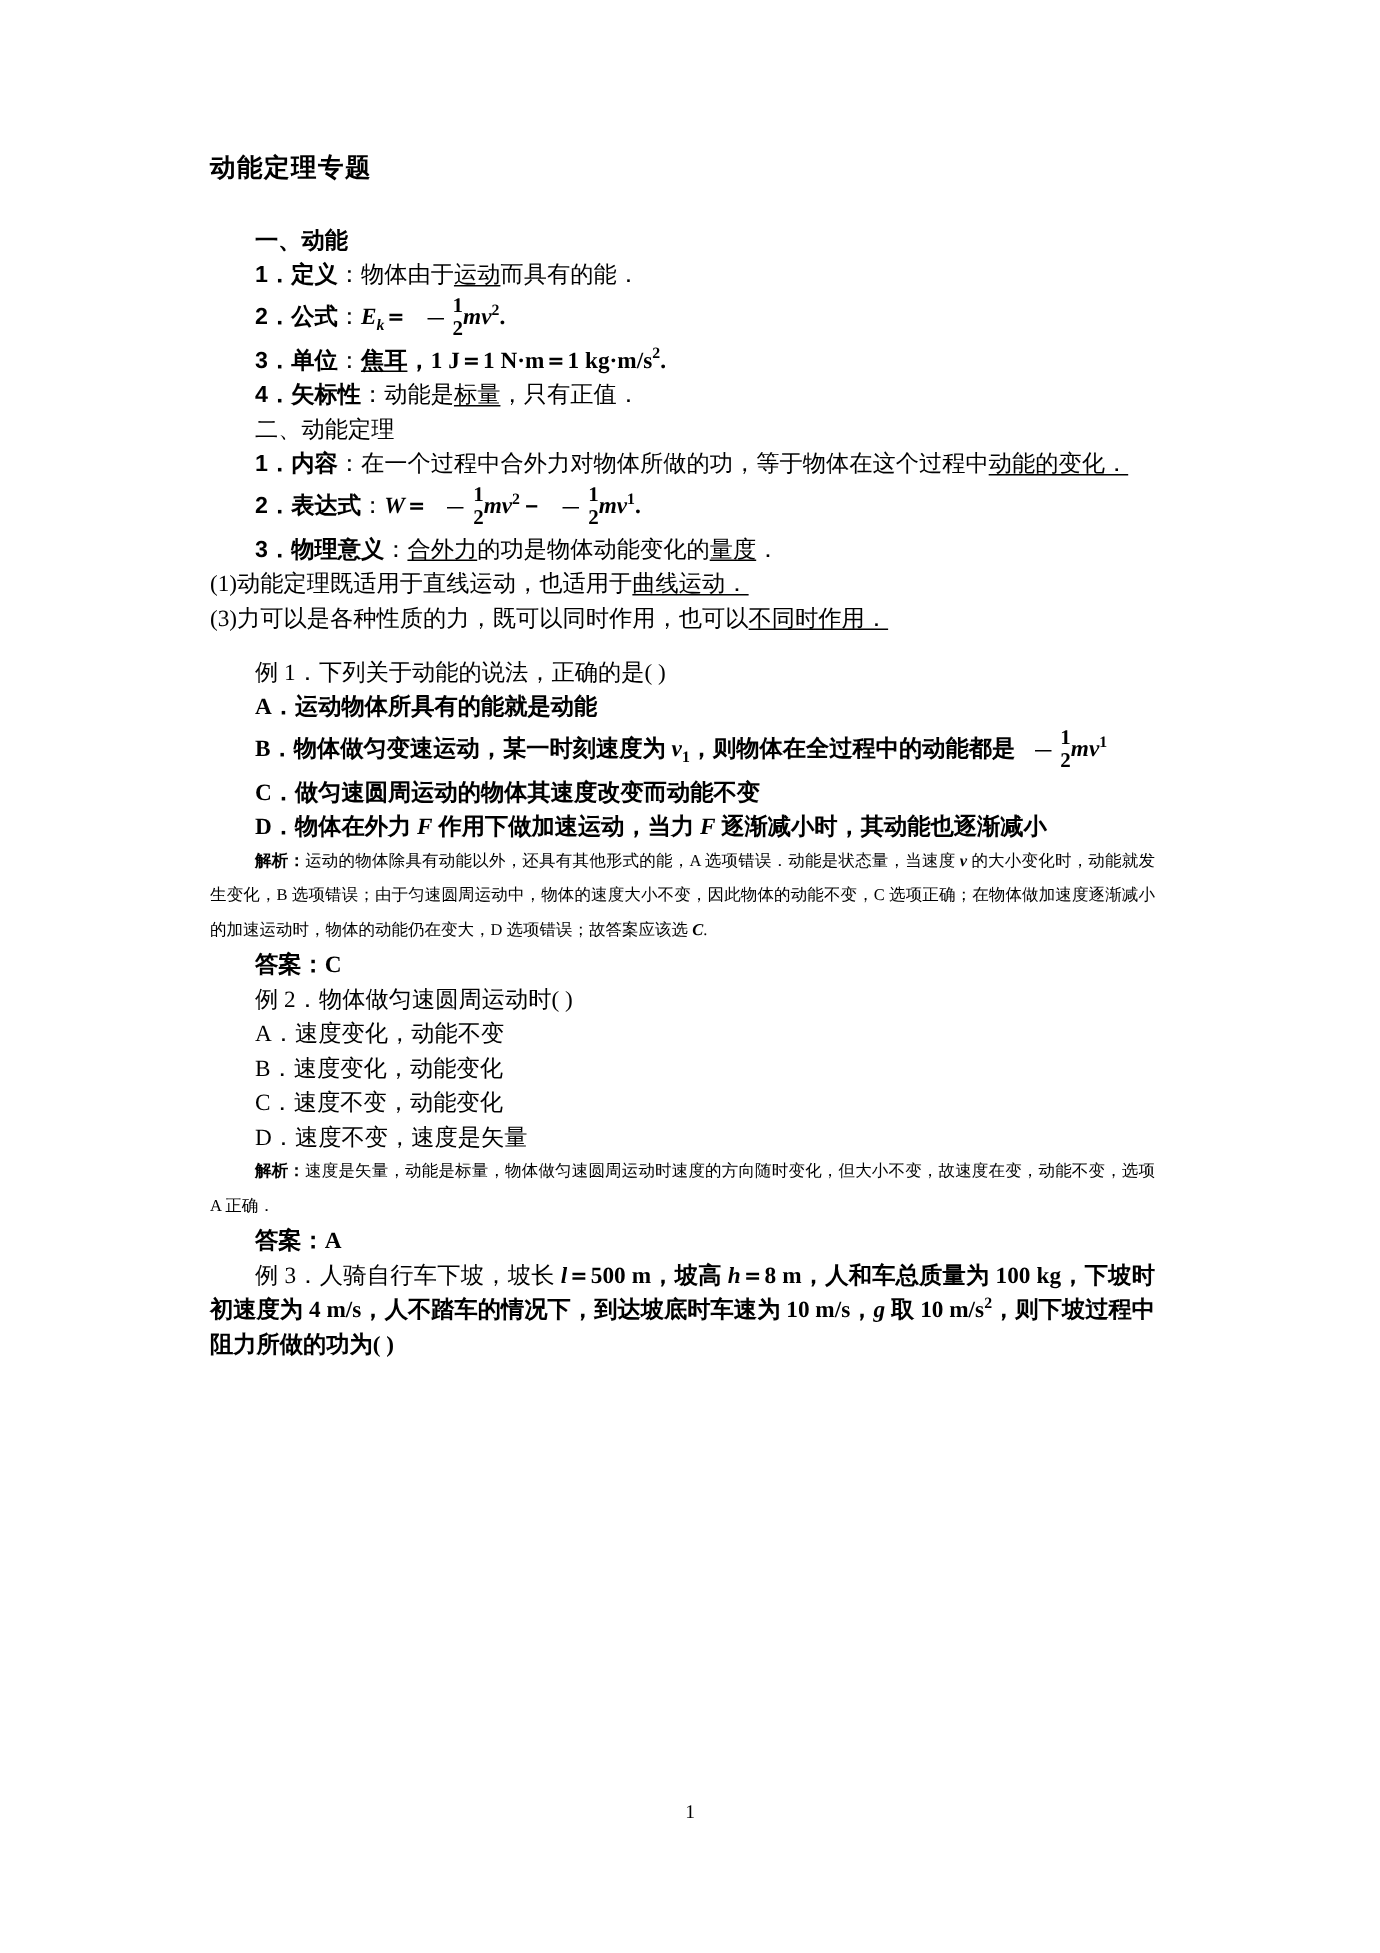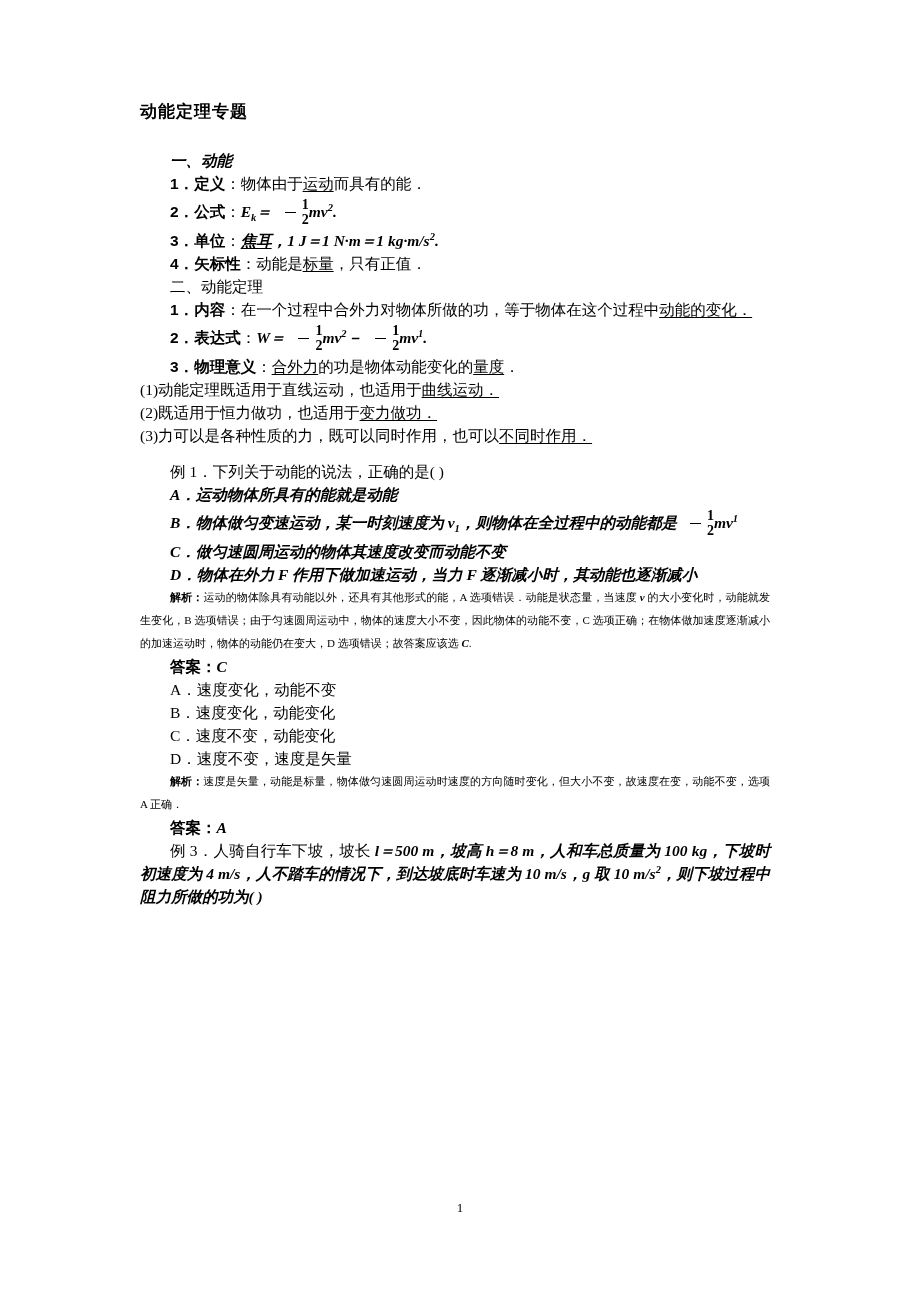--- a/index.html
+++ b/index.html
@@ -39,21 +39,20 @@
     margin: 0;
     text-align: justify;
     text-justify: inter-ideograph;
     white-space: normal;
   }
   .indent {
     text-indent: 30px;
   }
   .bold {
     font-weight: bold;
-    font-style: italic;
   }
   .b-sans {
     font-weight: bold;
     font-family: "Liberation Sans", "DejaVu Sans", sans-serif;
   }
   .u {
     text-decoration: underline;
     text-underline-offset: 2px;
   }
   .it {
@@ -152,35 +151,35 @@
     <p class="line indent"><span>二、动能定理</span></p>
 
     <p class="line indent"><span class="b-sans">1．</span><span class="b-sans">内容</span><span>：</span><span>在一个过程中合外力对物体所做的功，等于物体在这个过程中</span><span class="u">动能的变化．</span></p>
 
     <p class="line indent formula-line"><span class="b-sans">2．</span><span class="b-sans">表达式</span><span>：</span><span class="it">W</span><span class="bold">＝</span><span class="frac"><span class="num">1</span><span class="bar"></span><span class="den">2</span></span><span class="it">mv</span><sup class="bold">2</sup><span class="bold">－</span><span class="frac"><span class="num">1</span><span class="bar"></span><span class="den">2</span></span><span class="it">mv</span><sup class="bold">1</sup><span class="bold">.</span></p>
 
     <p class="line indent"><span class="b-sans">3．</span><span class="b-sans">物理意义</span><span>：</span><span class="u">合外力</span><span>的功是物体动能变化的</span><span class="u">量度</span><span>．</span></p>
 
 
     <p class="line"><span>(1)动能定理既适用于直线运动，也适用于</span><span class="u">曲线运动．</span></p>
-    <p class="line"><span>(2)既适用于恒力做功，也适用于</span><span class="u">变力做功．</span></p>
     <p class="line"><span>(3)力可以是各种性质的力，既可以同时作用，也可以</span><span class="u">不同时作用．</span></p>
 
     <div class="gap"></div>
 
     <p class="line indent"><span>例 1．下列关于动能的说法，正确的是(        )</span></p>
     <p class="line indent"><span class="bold">A．运动物体所具有的能就是动能</span></p>
     <p class="line indent formula-line"><span class="bold">B．物体做匀变速运动，某一时刻速度为 </span><span class="it">v</span><sub class="bold">1</sub><span class="bold">，则物体在全过程中的动能都是</span><span class="frac"><span class="num">1</span><span class="bar"></span><span class="den">2</span></span><span class="it">mv</span><sup class="bold">1</sup></p>
     <p class="line indent"><span class="bold">C．做匀速圆周运动的物体其速度改变而动能不变</span></p>
     <p class="line indent"><span class="bold">D．物体在外力 </span><span class="it">F</span><span class="bold"> 作用下做加速运动，当力 </span><span class="it">F</span><span class="bold"> 逐渐减小时，其动能也逐渐减小</span></p>
 
     <p class="analysis indent"><span class="lead">解析</span><span class="lead">：</span><span>运动的物体除具有动能以外，还具有其他形式的能，A 选项错误．动能是状态量，当速度 </span><span class="it">v</span><span> 的大小变化时，动能就发生变化，B 选项错误；由于匀速圆周运动中，物体的速度大小不变，因此物体的动能不变，C 选项正确；在物体做加速度逐渐减小的加速运动时，物体的动能仍在变大，D 选项错误；故答案应该选 </span><span class="it">C</span><span>.</span></p>
 
     <p class="line indent"><span class="b-sans">答案</span><span class="b-sans">：</span><span class="bold">C</span></p>
 
+    <p class="line indent"><span>例 2．物体做匀速圆周运动时(        )</span></p>
     <p class="line indent"><span>A．速度变化，动能不变</span></p>
     <p class="line indent"><span>B．速度变化，动能变化</span></p>
     <p class="line indent"><span>C．速度不变，动能变化</span></p>
     <p class="line indent"><span>D．速度不变，速度是矢量</span></p>
 
     <p class="analysis indent"><span class="lead">解析</span><span class="lead">：</span><span>速度是矢量，动能是标量，物体做匀速圆周运动时速度的方向随时变化，但大小不变，故速度在变，动能不变，选项 A 正确．</span></p>
 
     <p class="line indent"><span class="b-sans">答案</span><span class="b-sans">：</span><span class="bold">A</span></p>
 
     <p class="line indent"><span>例 3．人骑自行车下坡，坡长 </span><span class="it">l</span><span class="bold">＝500 m，坡高 </span><span class="it">h</span><span class="bold">＝8 m，人和车总质量为 100 kg，下坡时初速度为 4 m/s，人不踏车的情况下，到达坡底时车速为 10 m/s，</span><span class="it">g</span><span class="bold"> 取 10 m/s</span><sup class="bold">2</sup><span class="bold">，则下坡过程中阻力所做的功为(        )</span></p>

